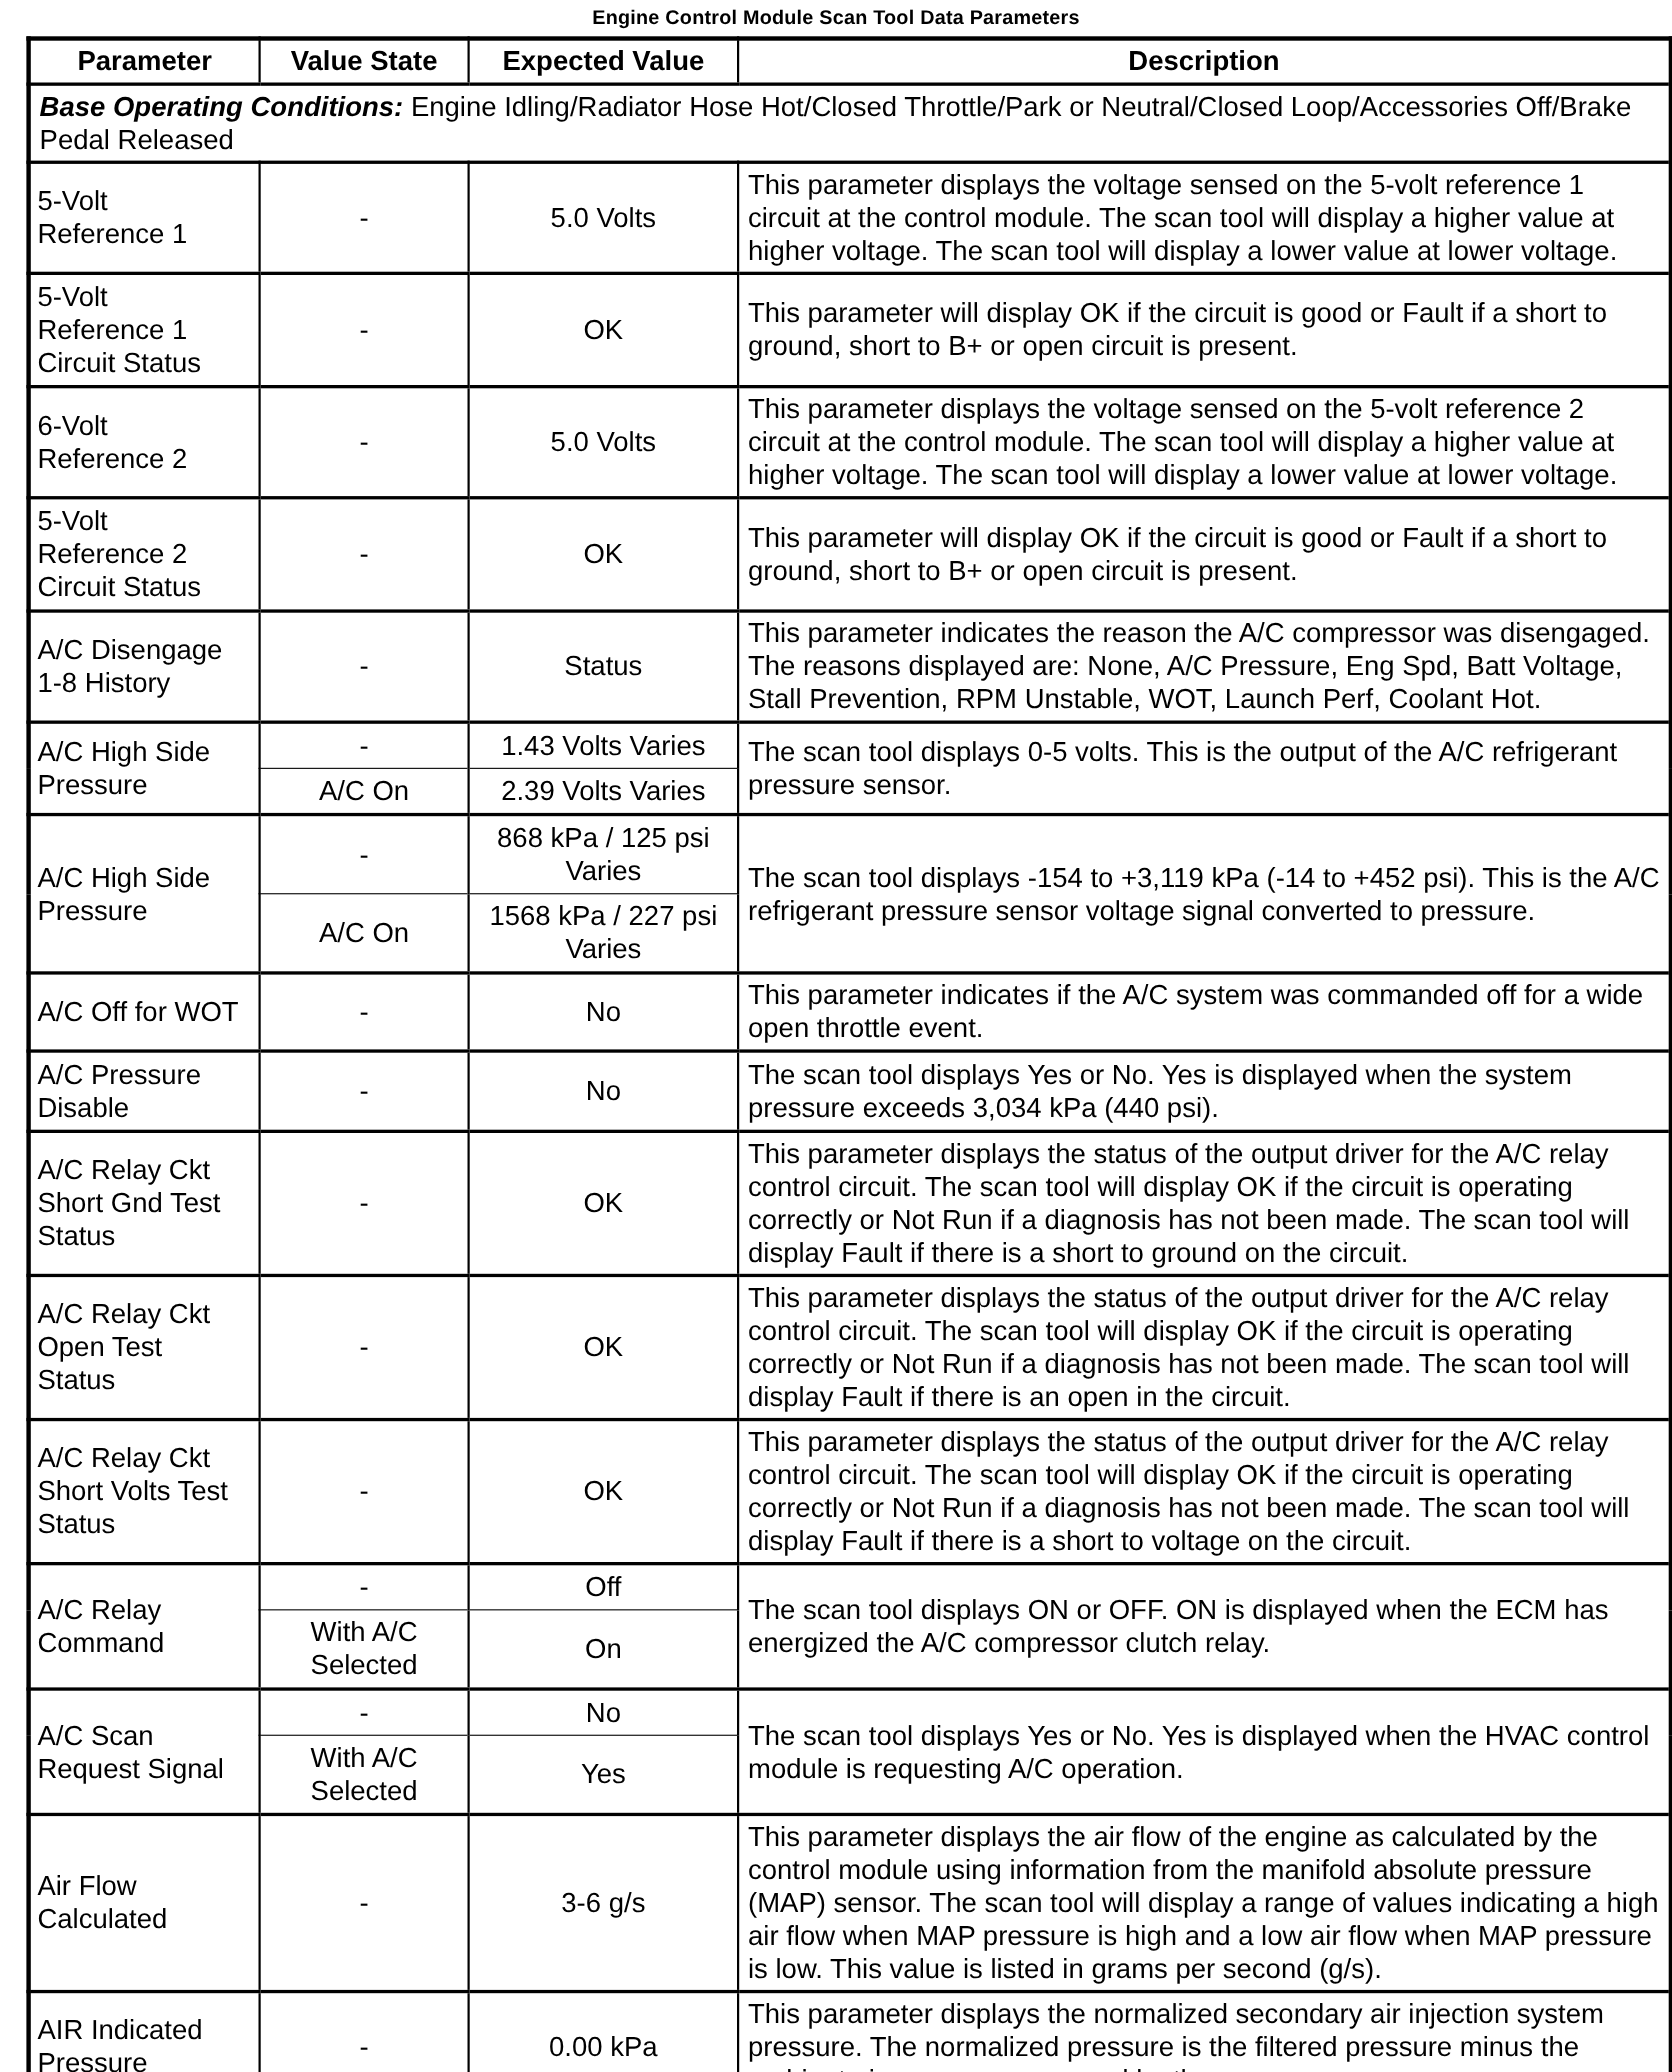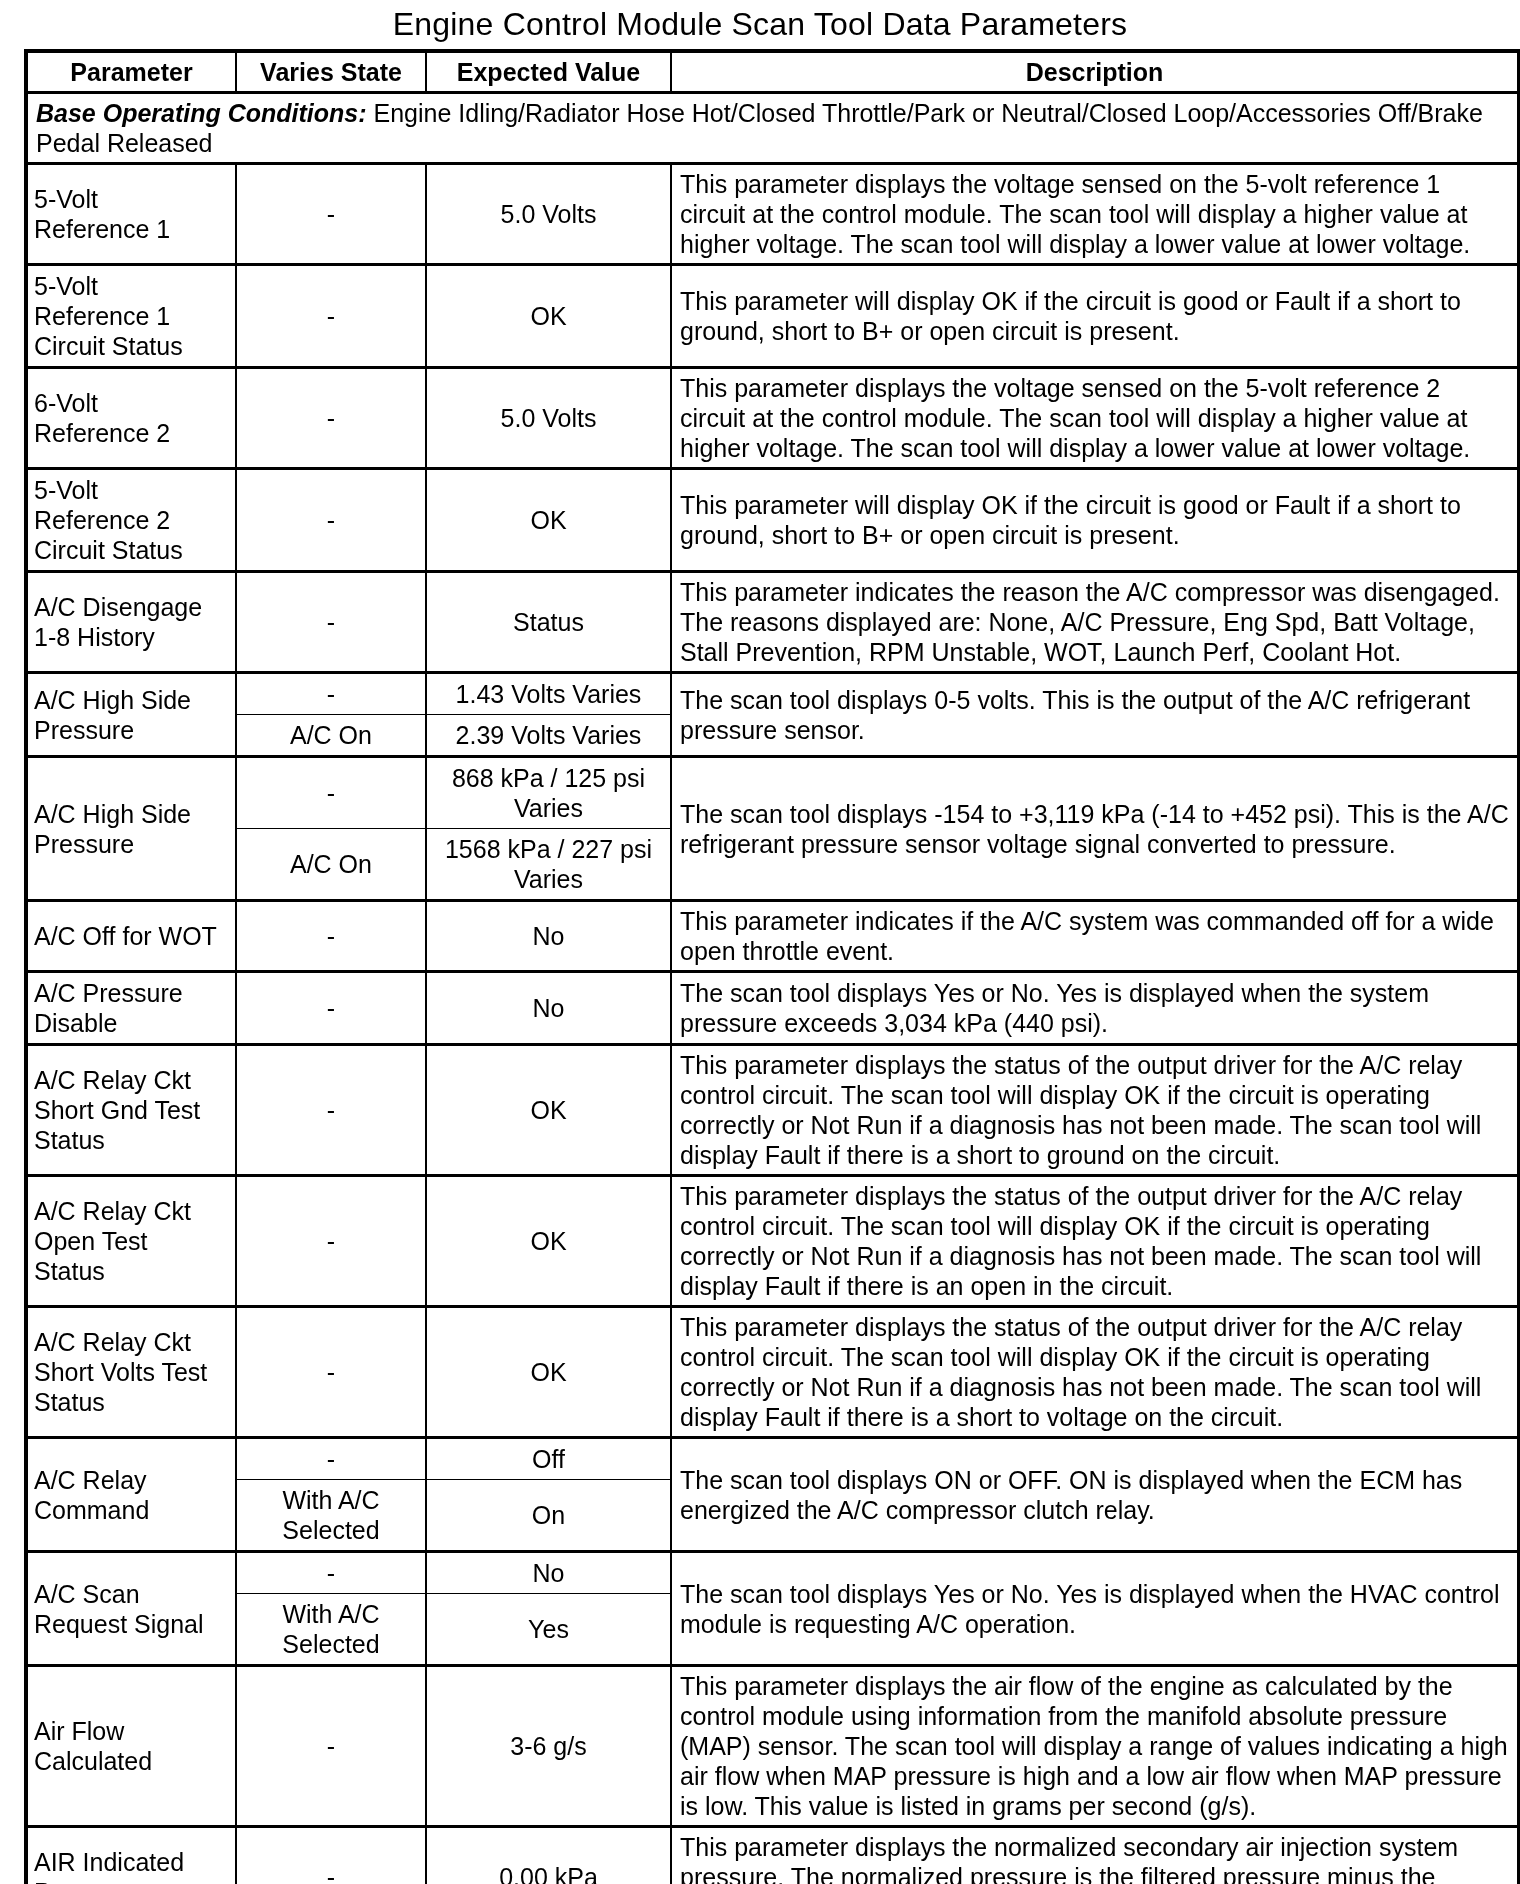--- a/index.html
+++ b/index.html
@@ -6,22 +6,22 @@
     margin: 0;
     padding: 0;
     background: #ffffff;
     color: #000000;
     font-family: "Liberation Sans", sans-serif;
   }
   .page {
     width: 1520px;
   }
   .doc-title {
-    font-size: 32px;
-    font-weight: normal;
+    font-size: 18px;
+    font-weight: bold;
     text-align: center;
     padding: 6px 0 6px 0;
     letter-spacing: 0.2px;
   }
   table.params {
     border-collapse: collapse;
     table-layout: fixed;
     width: 1497px;
     margin-left: 24px;
     border: 4px solid #000;
@@ -76,21 +76,21 @@
     <colgroup>
       <col class="c1">
         <col class="c2">
         <col class="c3">
         <col class="c4">
     </colgroup>
 
     <tbody>
         <tr>
       <th>Parameter</th>
-      <th>Varies State</th>
+      <th>Value State</th>
       <th>Expected Value</th>
       <th>Description</th>
     </tr>
 
     <tr class="cond">
       <td colspan="4"><span class="b">Base Operating Conditions:</span><span> Engine Idling/Radiator Hose Hot/Closed Throttle/Park or Neutral/Closed Loop/Accessories Off/Brake Pedal Released</span></td>
     </tr>
 
     <tr>
       <td class="param">5-Volt Reference 1</td>

